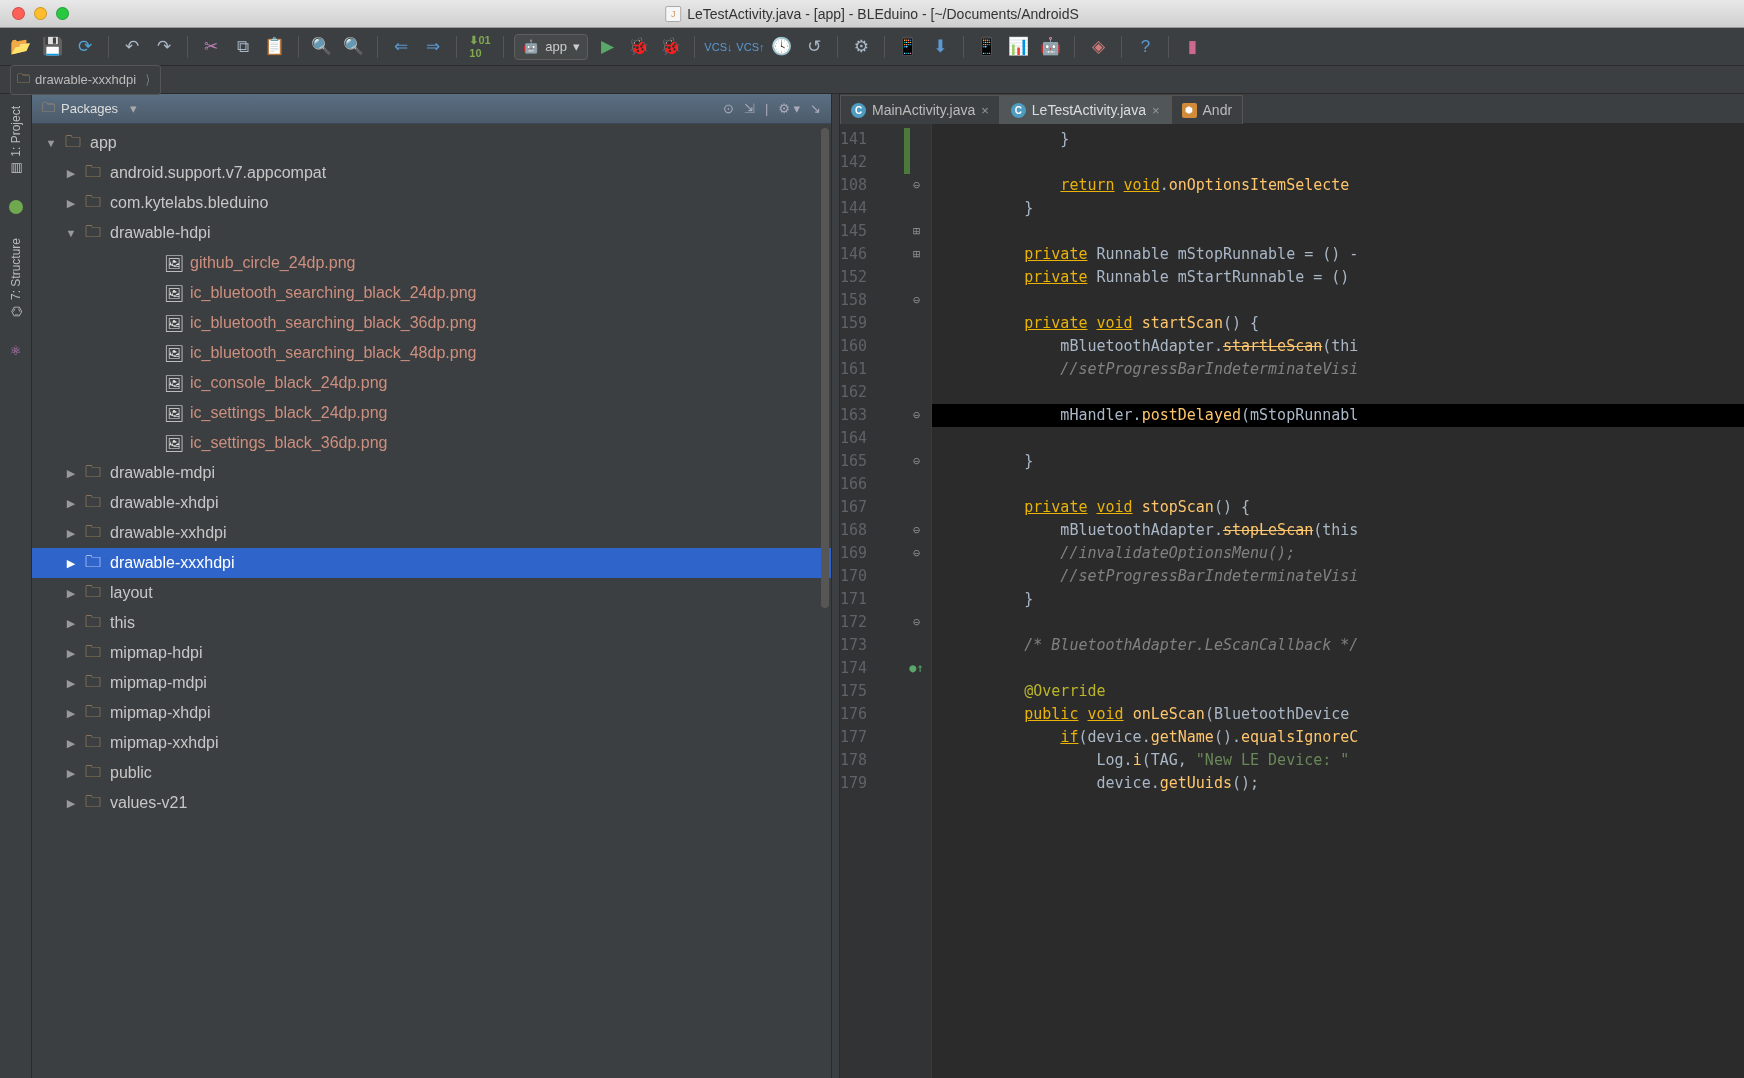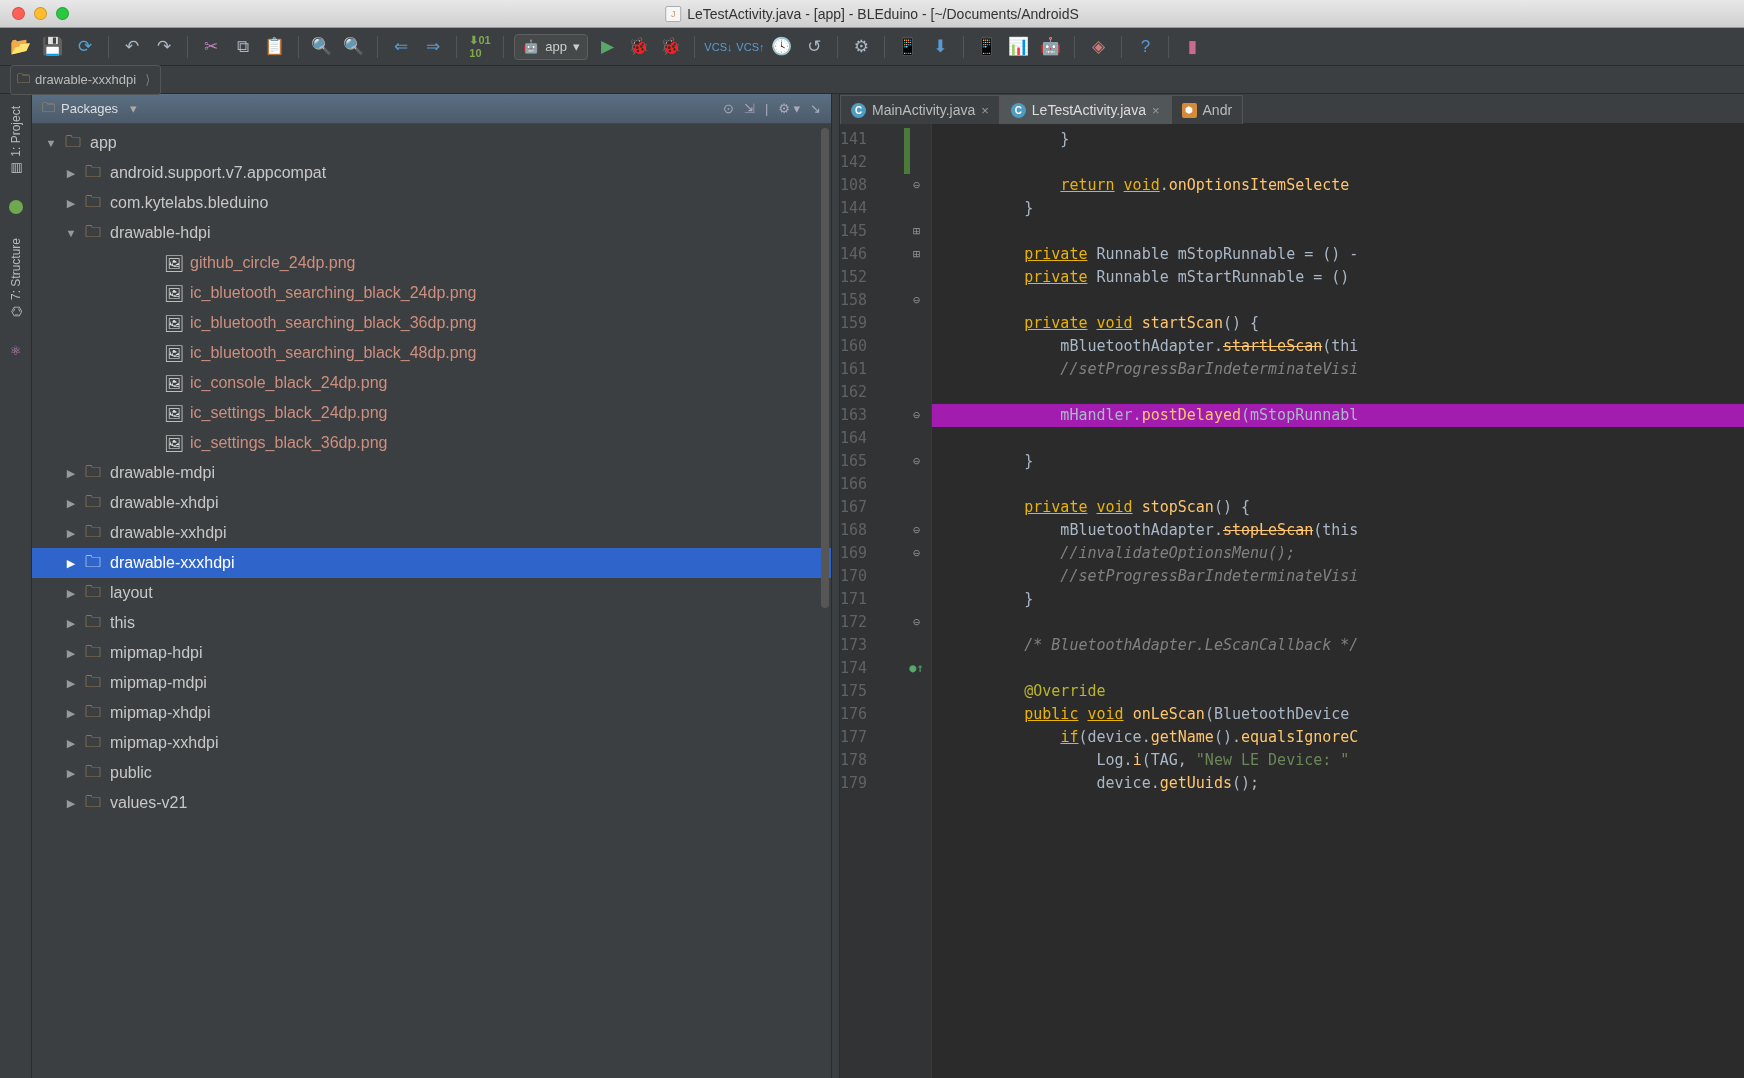--- a/index.html
+++ b/index.html
@@ -182,21 +182,21 @@
   flex: 1; padding: 4px 0 0 20px;
   font-family: "Menlo", "Consolas", monospace; font-size: 15px;
   line-height: 23px; color: #a9b7c6; white-space: pre;
 }
 .kw { color: #eab308; text-decoration: underline; }
 .type { color: #a9b7c6; }
 .fn { color: #ffc66d; }
 .str { color: #6a8759; }
 .cm { color: #808080; font-style: italic; }
 .ann { color: #bbb529; }
-.hl-line { background: #a21caf; display: block; margin-left: -20px; padding-left: 20px; }
+.hl-line { background: #000000; display: block; margin-left: -20px; padding-left: 20px; }
 .strike { text-decoration: line-through; }
 
 </style>
 </head>
 <body>
 
 <div class="titlebar">
   <div class="traffic-lights">
     <div class="tl red"></div>
     <div class="tl yellow"></div>

